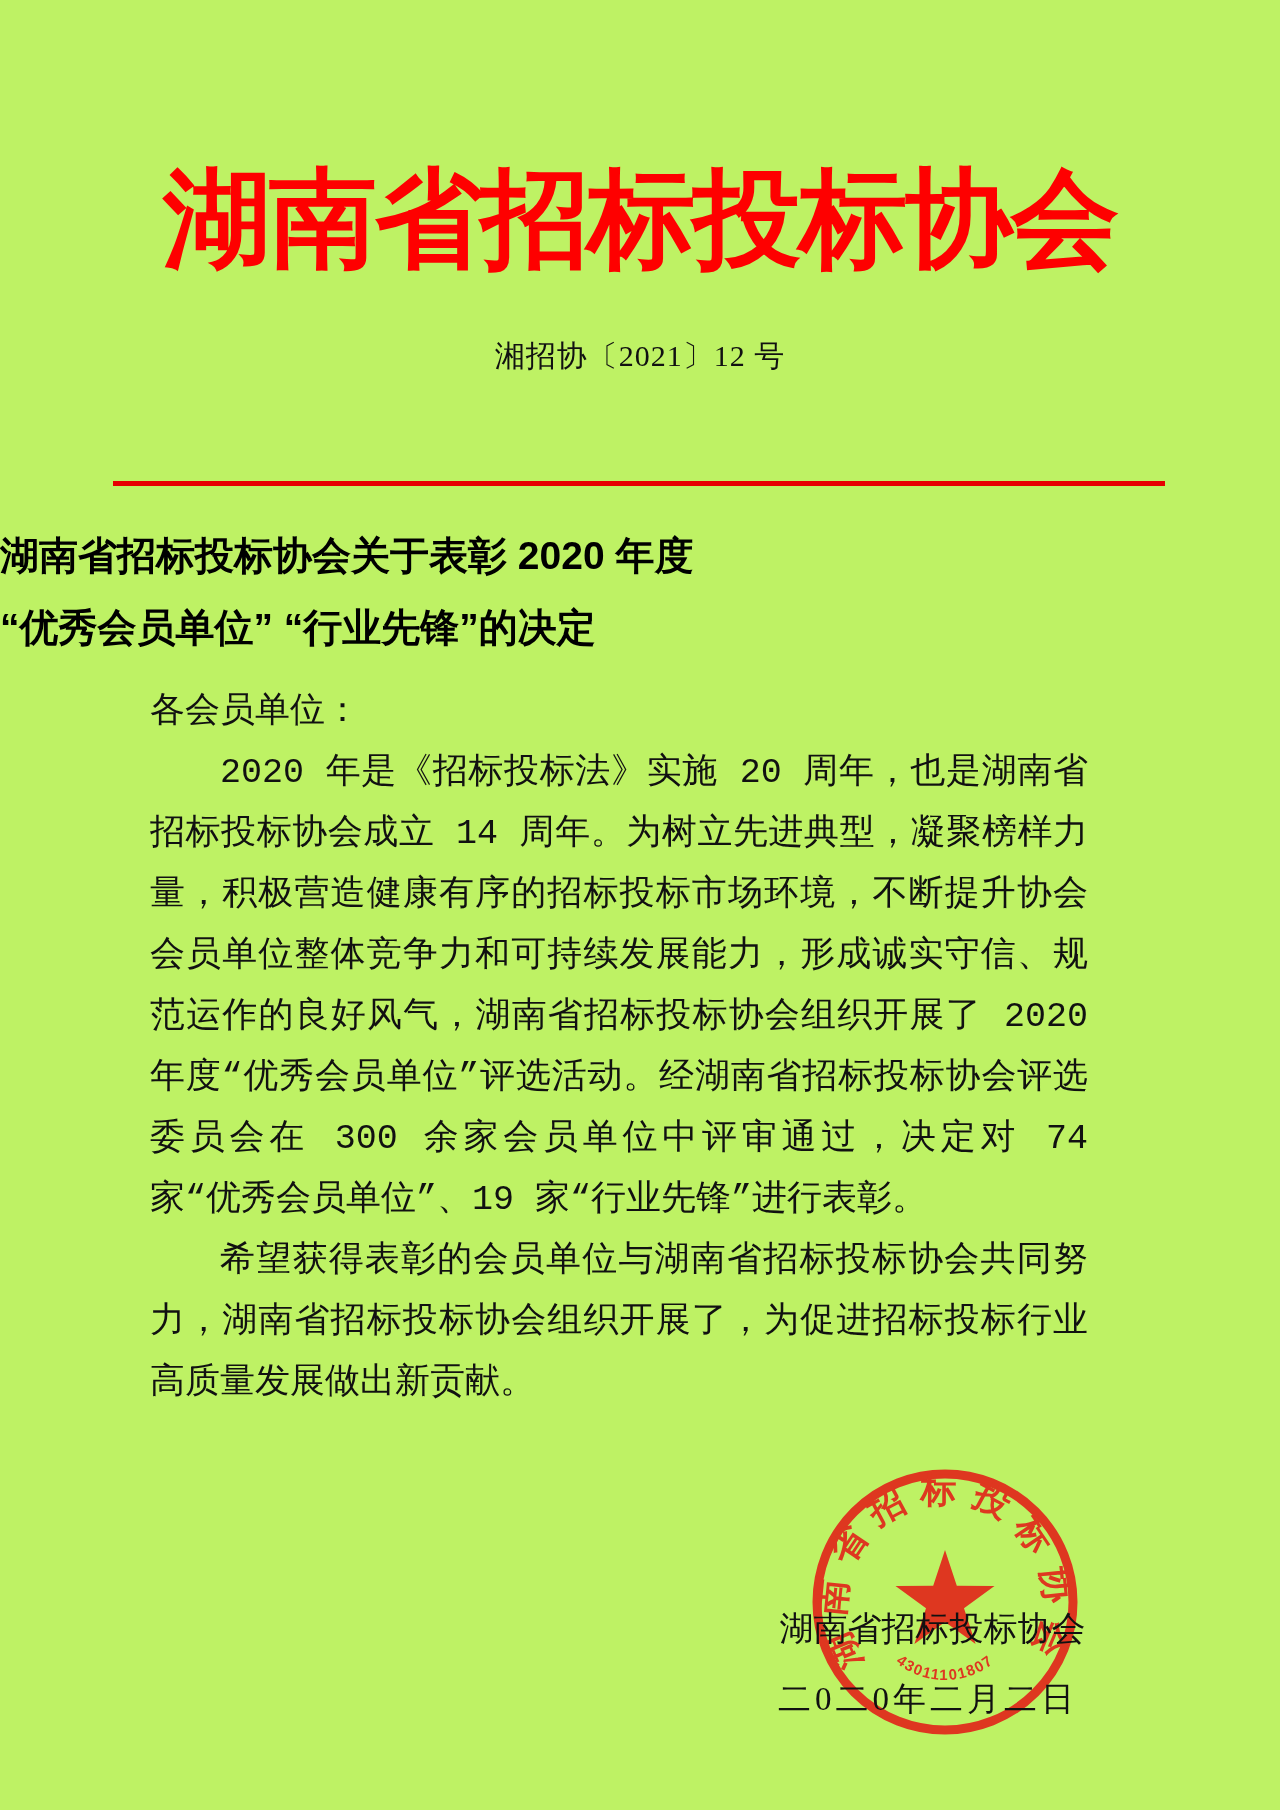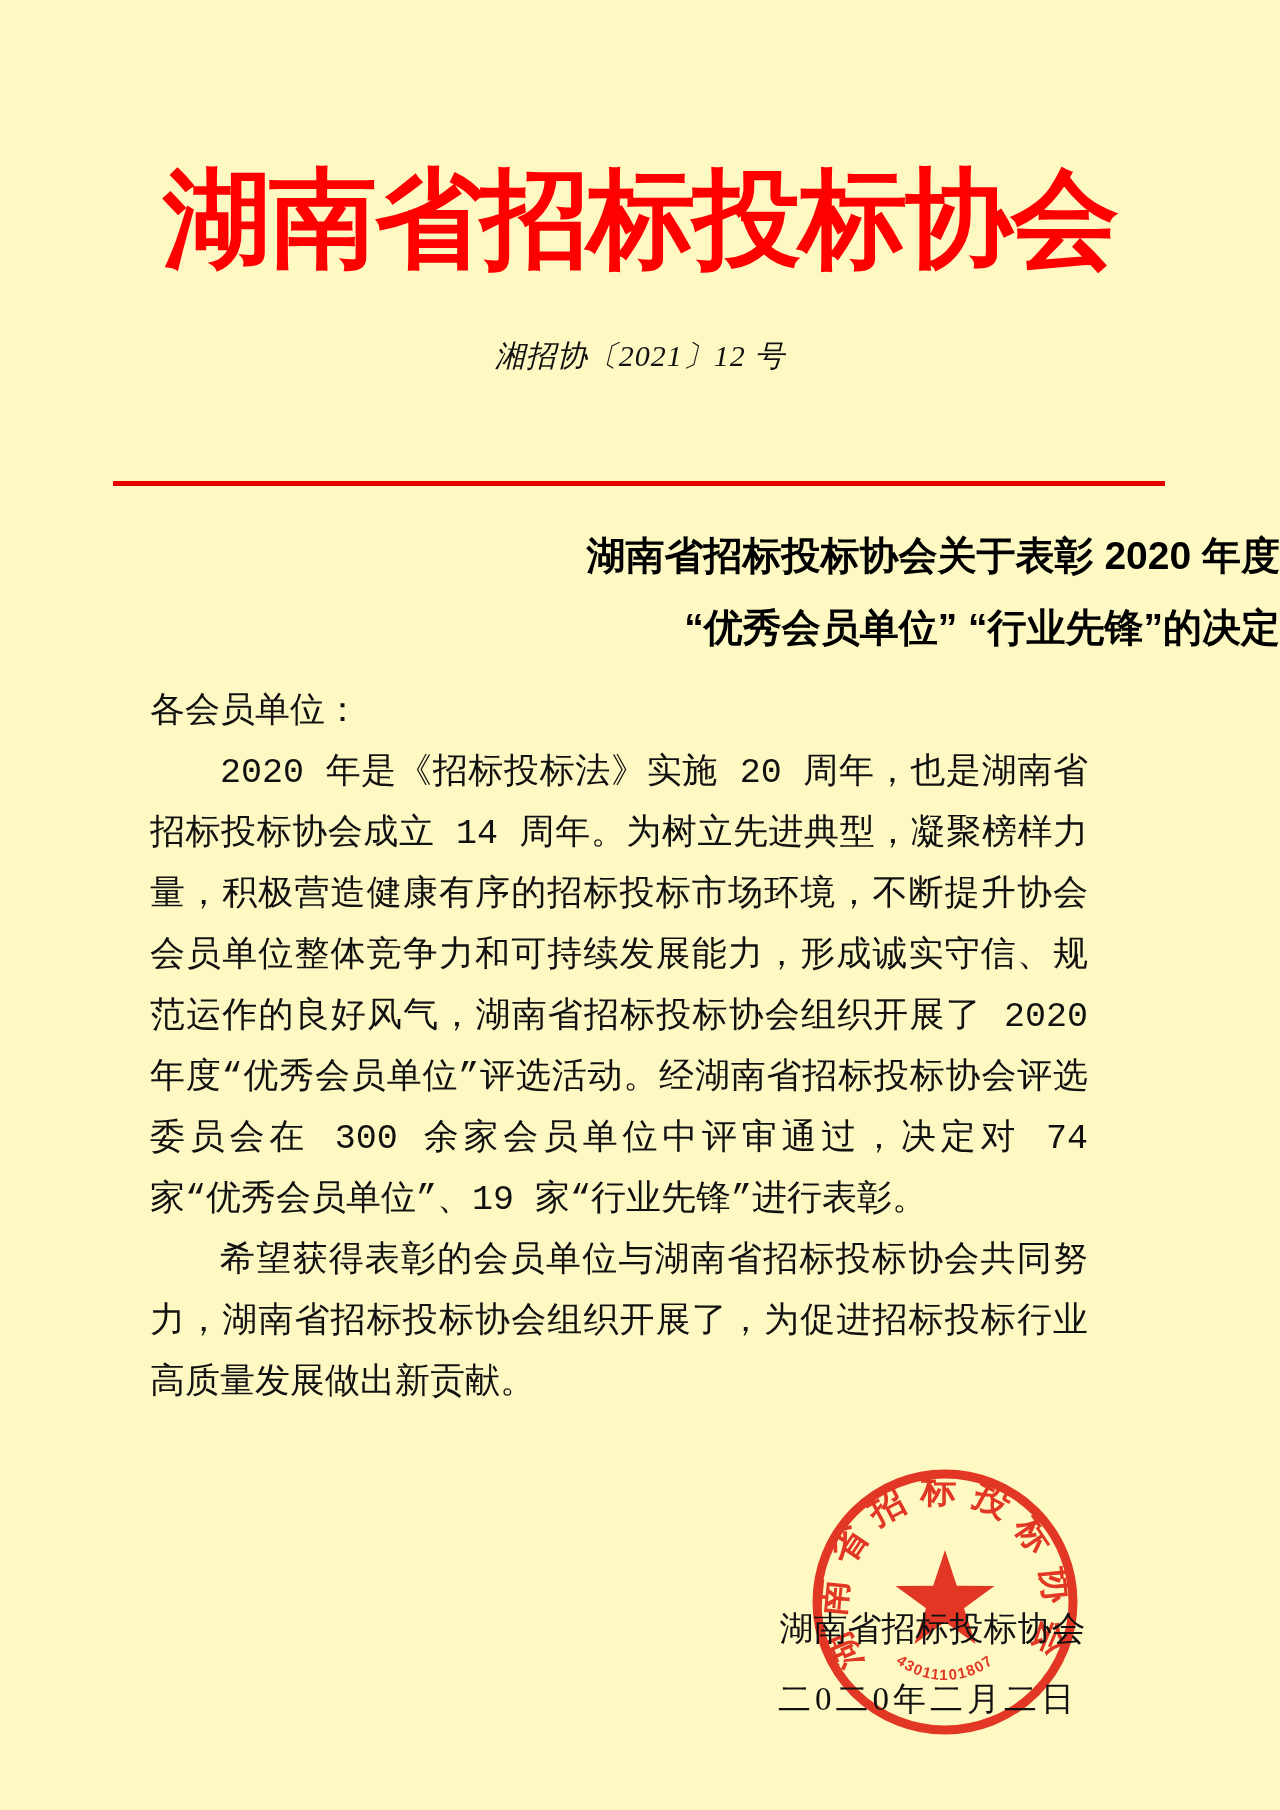--- a/index.html
+++ b/index.html
@@ -1,49 +1,48 @@
 <!DOCTYPE html>
 <html><head>
 <meta charset="utf-8">
 <style>
   html,body{margin:0;padding:0;background:#ffffff;}
   .page{
     position:relative;
     width:1280px;height:1810px;
-    background:#fef9c3;
+    background:#bef264;
     overflow:hidden;
     font-family:"Liberation Serif","DejaVu Serif",serif;
     color:#000;
   }
   .letterhead{
     position:absolute;top:152px;left:0;right:0;
     text-align:center;
     font-size:108px;line-height:1.25;
     font-weight:bold;
     color:#fe0000;
     font-family:"Liberation Serif","DejaVu Serif",serif;
     letter-spacing:-2px;
     white-space:nowrap;
   }
   .doc-number{
     position:absolute;top:336px;left:0;right:0;
     text-align:center;
     font-size:30px;line-height:40px;
     color:#111;
     letter-spacing:1px;
-    font-style:italic;
   }
   .red-rule{
     position:absolute;top:481px;left:113px;
     width:1052px;height:5px;
     background:#e60000;
   }
   .doc-title{
     position:absolute;top:520px;left:0;right:0;
-    text-align:right;
+    text-align:left;
     font-family:"Liberation Sans","DejaVu Sans",sans-serif;
     font-weight:bold;
     font-size:39px;line-height:72px;
     color:#000;
   }
   .doc-body{
     position:absolute;top:682px;left:150px;
     width:938px;
     font-size:35px;line-height:61px;
     text-align:justify;

